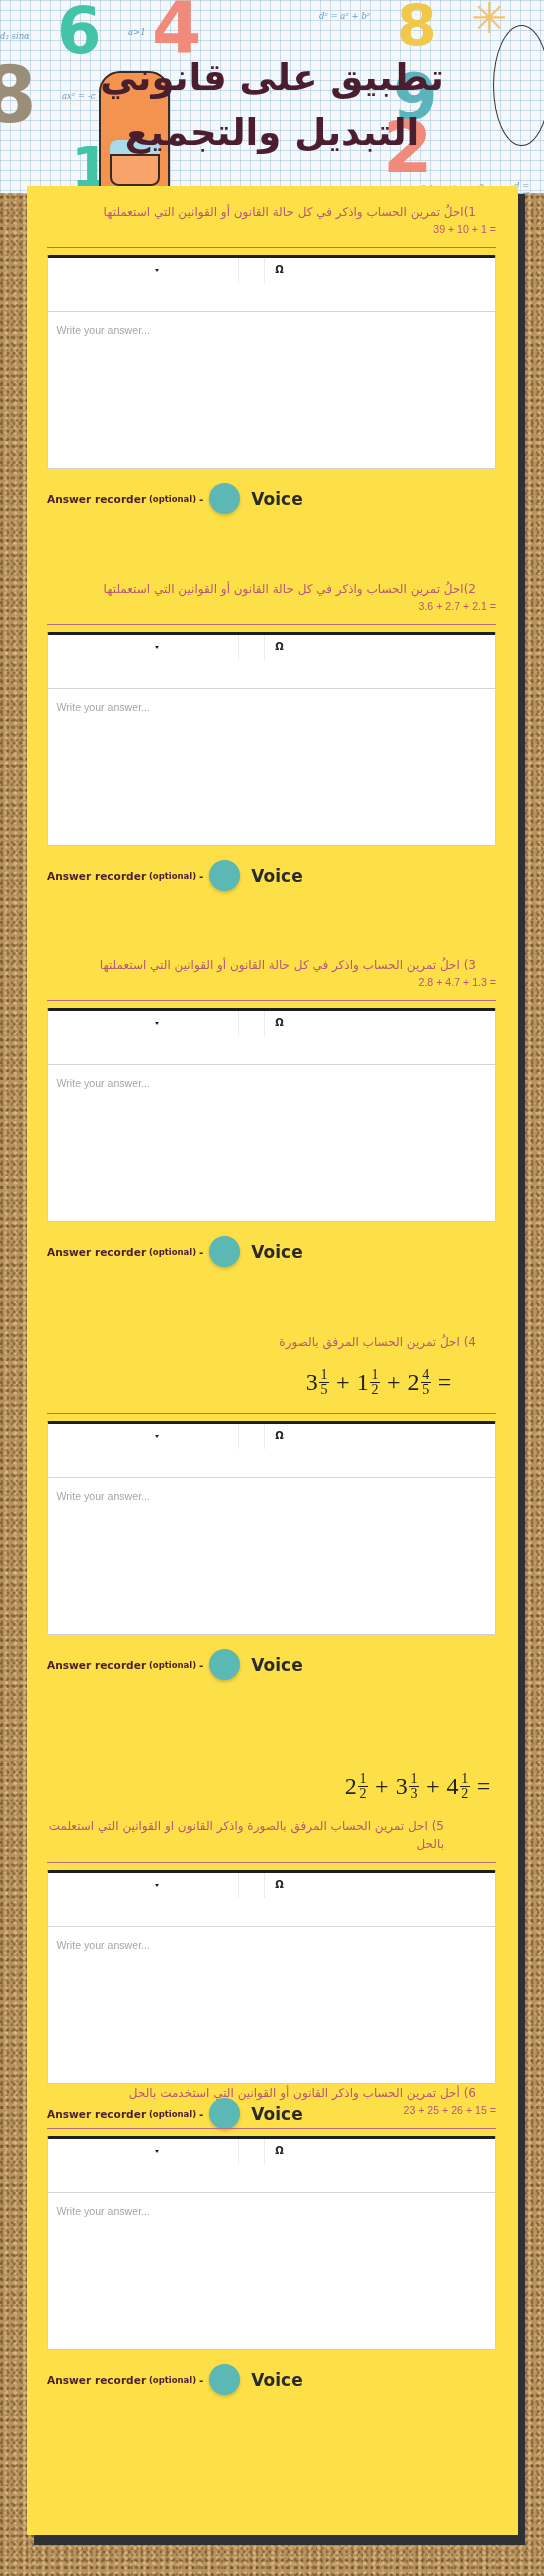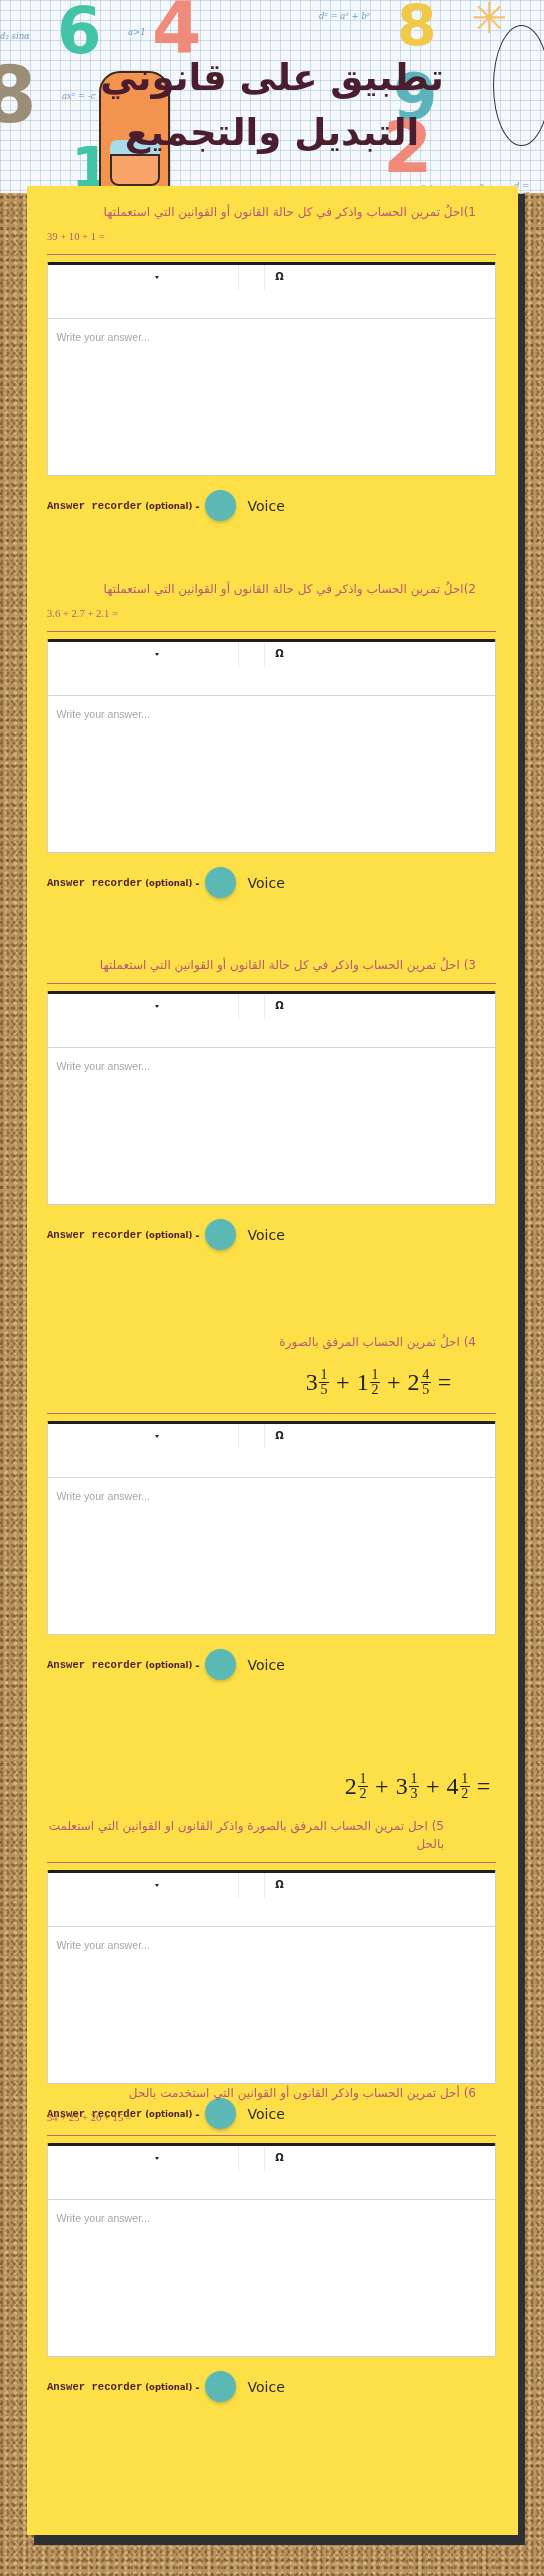--- a/index.html
+++ b/index.html
@@ -72,23 +72,23 @@
     .question {
       position: absolute; left: 20px; width: 449px;
     }
     .q-text {
       direction: rtl; text-align: right;
       font-family: "DejaVu Sans", sans-serif;
       color: #b5577a; font-size: 12px; line-height: 18.4px;
       padding-right: 20px;
     }
     .q-eq {
-      direction: ltr; text-align: left;
-      color: #b5577a; font-size: 10.6px; line-height: 17px; margin-top: 7px;
-      font-family: Liberation Serif, serif;
+      direction: ltr; text-align: right;
+      color: #b5577a; font-size: 10.6px; line-height: 17px; 
+      font-family: Liberation Sans, sans-serif;
     }
     .q-img {
       direction: ltr; text-align: right; padding-right: 39px;
       font-family: "Liberation Serif", serif; color: #222; font-size: 24px;
       height: 43px; display: flex; align-items: center; justify-content: flex-end;
     }
     .mixed { display: inline-flex; align-items: center; margin: 0 1.4px; }
     .frac { display: inline-flex; flex-direction: column; align-items: center; font-size: 14px; line-height: 14px; margin-left: 1.4px; }
     .frac .num { border-bottom: 1.4px solid #222; padding: 0 1.4px; }
     .op { margin: 0 5.7px; }
@@ -118,28 +118,28 @@
       height: 156px; padding: 12.8px 8.5px;
       font-family: "Liberation Sans", sans-serif; font-size: 10.6px; color: #a6a6a6;
       border: none; outline: none; width: 100%; resize: none; display: block;
     }
     .answer-area::placeholder { color: #a6a6a6; }
 
     .recorder {
       margin-top: 12.8px; display: flex; align-items: center; height: 35px;
       font-family: "DejaVu Sans", sans-serif;
     }
-    .rec-label { font-weight: bold; color: #4a1e2e; font-size: 10.6px; font-family: Liberation Mono, monospace; }
+    .rec-label { font-weight: bold; color: #4a1e2e; font-size: 10.6px; }
     .rec-optional { font-weight: bold; color: #4a1e2e; font-size: 8.5px; margin-left: 2.8px; text-align: right; }
     .rec-dash { font-weight: bold; color: #4a1e2e; font-size: 10.6px; margin-left: 2.8px; }
     .rec-btn {
       width: 31px; height: 31px; border-radius: 50%; background: #5bb8b4;
       margin-left: 5.7px; box-shadow: 0 2.1px 3.5px rgba(0,0,0,0.18); cursor: pointer; border: none;
     }
-    .rec-voice { font-weight: normal; color: #2b2b2b; font-size: 14px; margin-left: 11.3px; }
+    .rec-voice { font-weight: bold; color: #2b2b2b; font-size: 17px; margin-left: 11.3px; }
   </style>
 </head>
 <body>
 
 <div class="header">
   <span class="deco deco-6">6</span>
   <span class="deco deco-4">4</span>
   <span class="deco deco-8l">8</span>
   <span class="deco deco-8r">8</span>
   <span class="deco deco-9">9</span>
@@ -206,20 +206,21 @@
       <span class="rec-label">Answer recorder</span>
       <span class="rec-optional">(optional)</span>
       <span class="rec-dash">-</span>
       <button class="rec-btn"></button>
       <span class="rec-voice">Voice</span>
     </div>
   </div>
 
   <div class="question" style="top:770px;">
     <div class="q-text">3) احلُ تمرين الحساب واذكر في كل حالة القانون أو القوانين التي استعملتها</div>
+    <div class="q-eq">2.8 + 4.7 + 1.3 =</div>
     <div class="q-divider"></div>
     <div class="editor">
       <div class="toolbar">
         <div class="tb-select">
             <span class="tb-caret"></span>
           </div>
         <div class="tb-gap"></div>
         <div class="tb-omega">Ω</div>
       </div>
       <textarea class="answer-area" placeholder="Write your answer..." style=""></textarea>
@@ -324,21 +325,21 @@
       <span class="rec-label">Answer recorder</span>
       <span class="rec-optional">(optional)</span>
       <span class="rec-dash">-</span>
       <button class="rec-btn"></button>
       <span class="rec-voice">Voice</span>
     </div>
   </div>
 
   <div class="question" style="top:1898px;">
     <div class="q-text">6) أحل تمرين الحساب واذكر القانون أو القوانين التي استخدمت بالحل</div>
-    <div class="q-eq">34 + 25 + 26 + 15 =</div>
+    <div class="q-eq">23 + 25 + 26 + 15 =</div>
     <div class="q-divider"></div>
     <div class="editor">
       <div class="toolbar">
         <div class="tb-select">
             <span class="tb-caret"></span>
           </div>
         <div class="tb-gap"></div>
         <div class="tb-omega">Ω</div>
       </div>
       <textarea class="answer-area" placeholder="Write your answer..." style=""></textarea>

